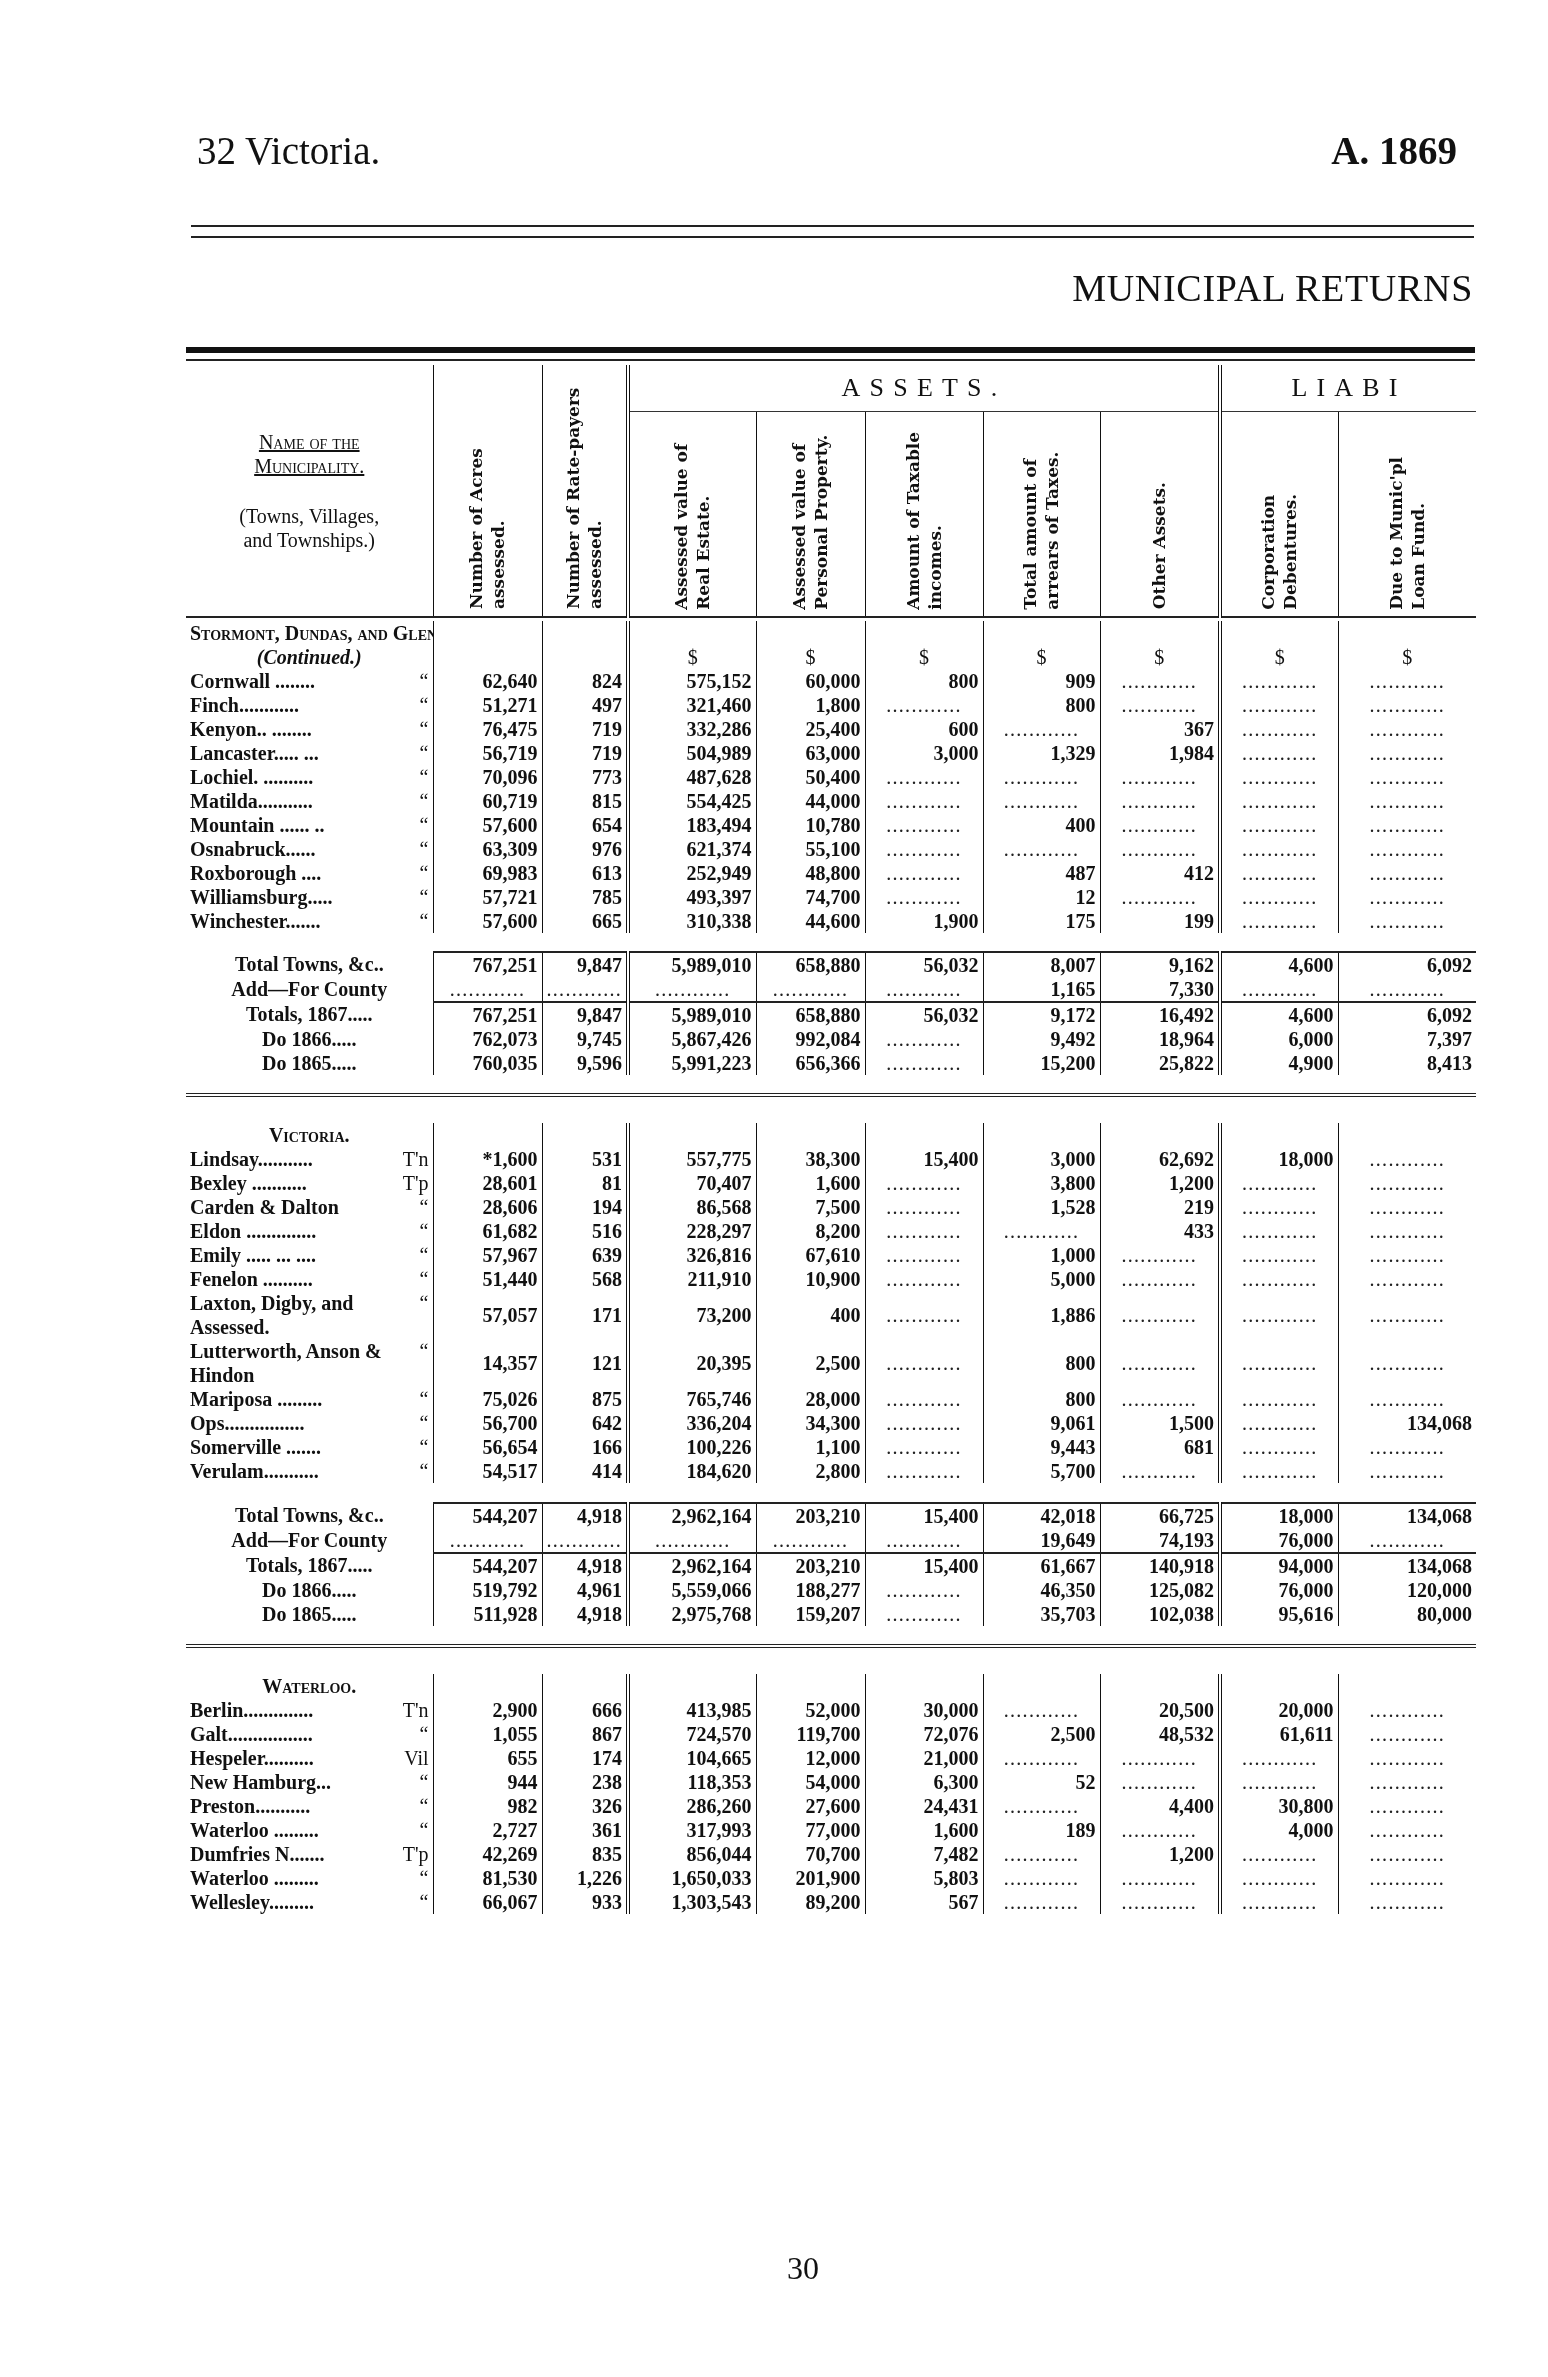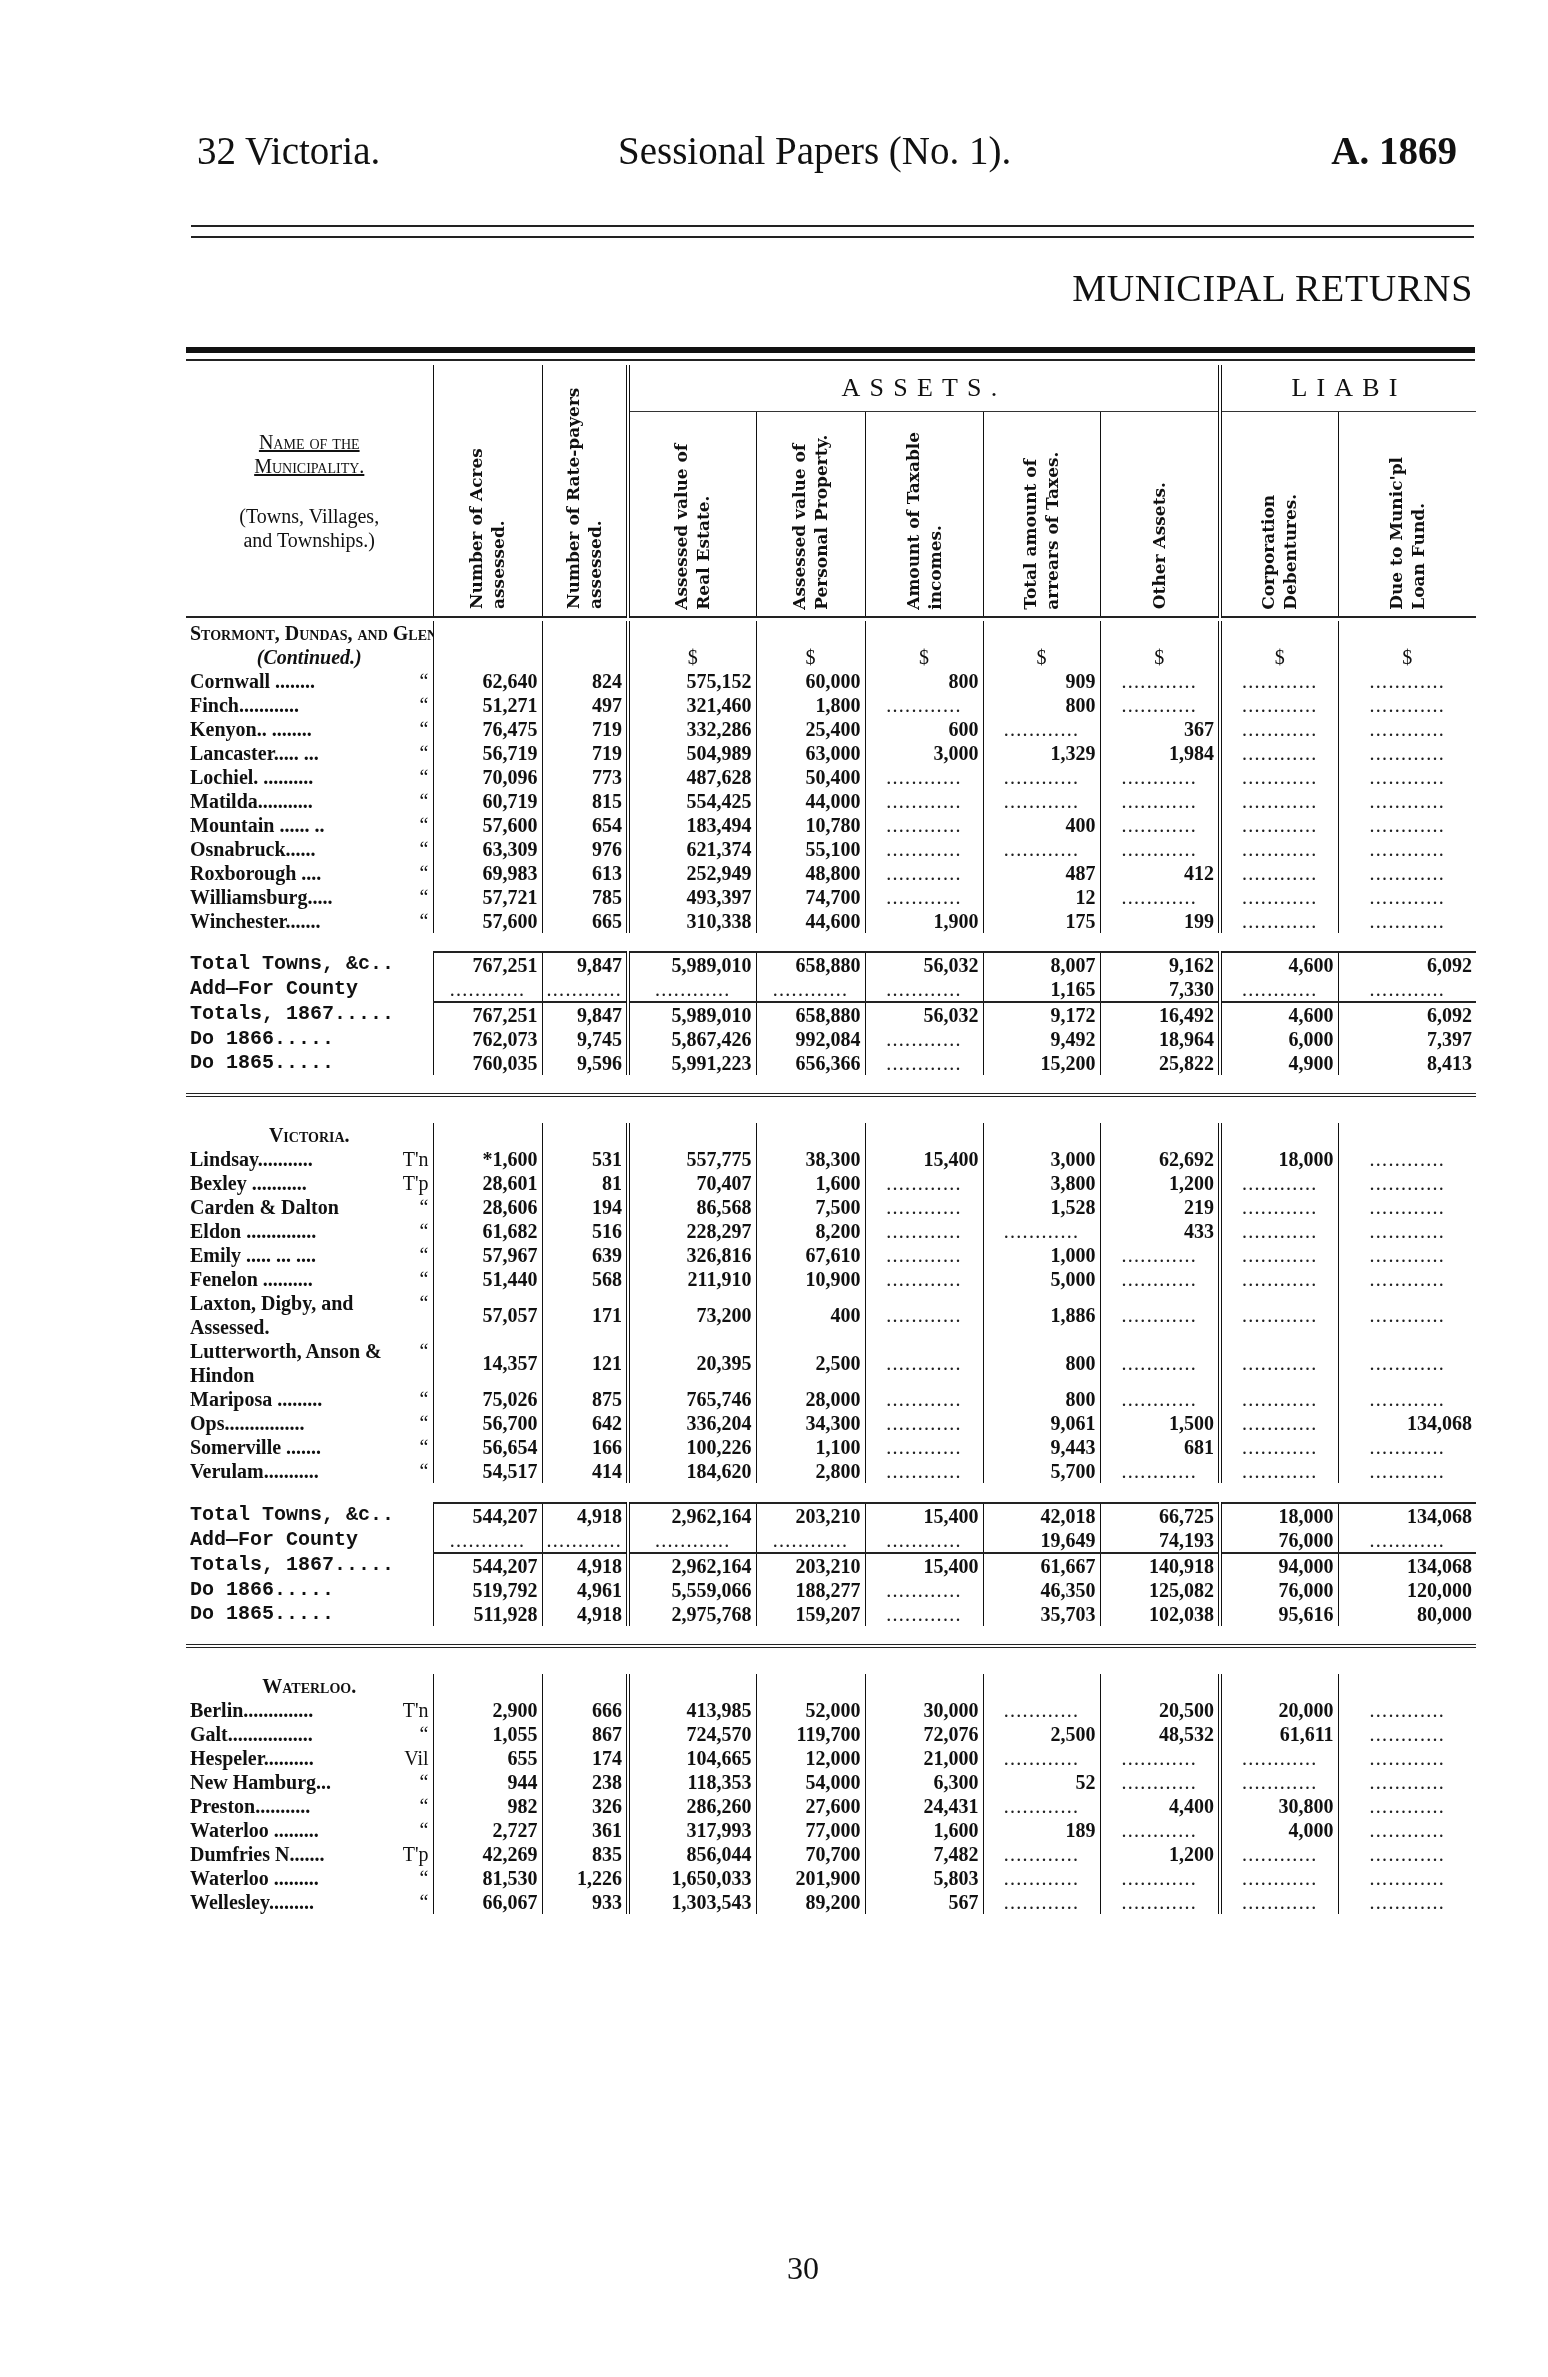--- a/index.html
+++ b/index.html
@@ -36,32 +36,31 @@
   th.rot-tall { height: 250px; }
   th.rot div { writing-mode: vertical-rl; transform: rotate(180deg); margin: 6.6px auto; line-height: 22.4px; text-align: left; white-space: normal; max-height: 237px; }
   .sc { font-variant: small-caps; text-decoration: underline; }
   tr.head-end td { border-top: 2px solid #222; height: 2.6px; line-height: 2.6px; padding: 0; }
   td.num { text-align: right; font-weight: bold; }
   td.dots { text-align: center; color: #222; letter-spacing: 1.3px; }
   td.nm { text-align: left; font-weight: bold; }
   td.nm .ditto { float: right; font-weight: normal; }
   td.county { font-variant: small-caps; text-align: center; font-weight: bold; font-size: 20px; padding-top: 13px; white-space: normal; line-height: 22.4px; }
   td.dollar { text-align: center; font-weight: normal; }
-  td.tot-label { text-align: left; font-weight: bold; font-family: Liberation Mono, monospace; }
+  td.tot-label { text-align: center; font-weight: bold; }
   tr.sumline td.numcol { border-top: 2px solid #222; }
   tr.spacer td { height: 18.4px; line-height: 18.4px; }
   tr.section-break td { border-top: 4px double #222; height: 26px; }
   .page-number { position: absolute; top: 2250px; left: 787px; font-family: "Liberation Serif", serif; font-size: 32px; }
 </style>
 </head>
 <body>
 
 <div class="running-head">
   <span class="rh-left">32 Victoria.</span>
-  <span class="rh-center">Sessional Papers (No. 1).</span>
   <span class="rh-right">A. 1869</span>
 </div>
 <div class="rule-top1"></div>
 <div class="rule-top2"></div>
 <div class="section-title">MUNICIPAL RETURNS</div>
 <div class="rule-head1"></div>
 <div class="rule-head2"></div>
 
 <table class="returns">
   <colgroup>

